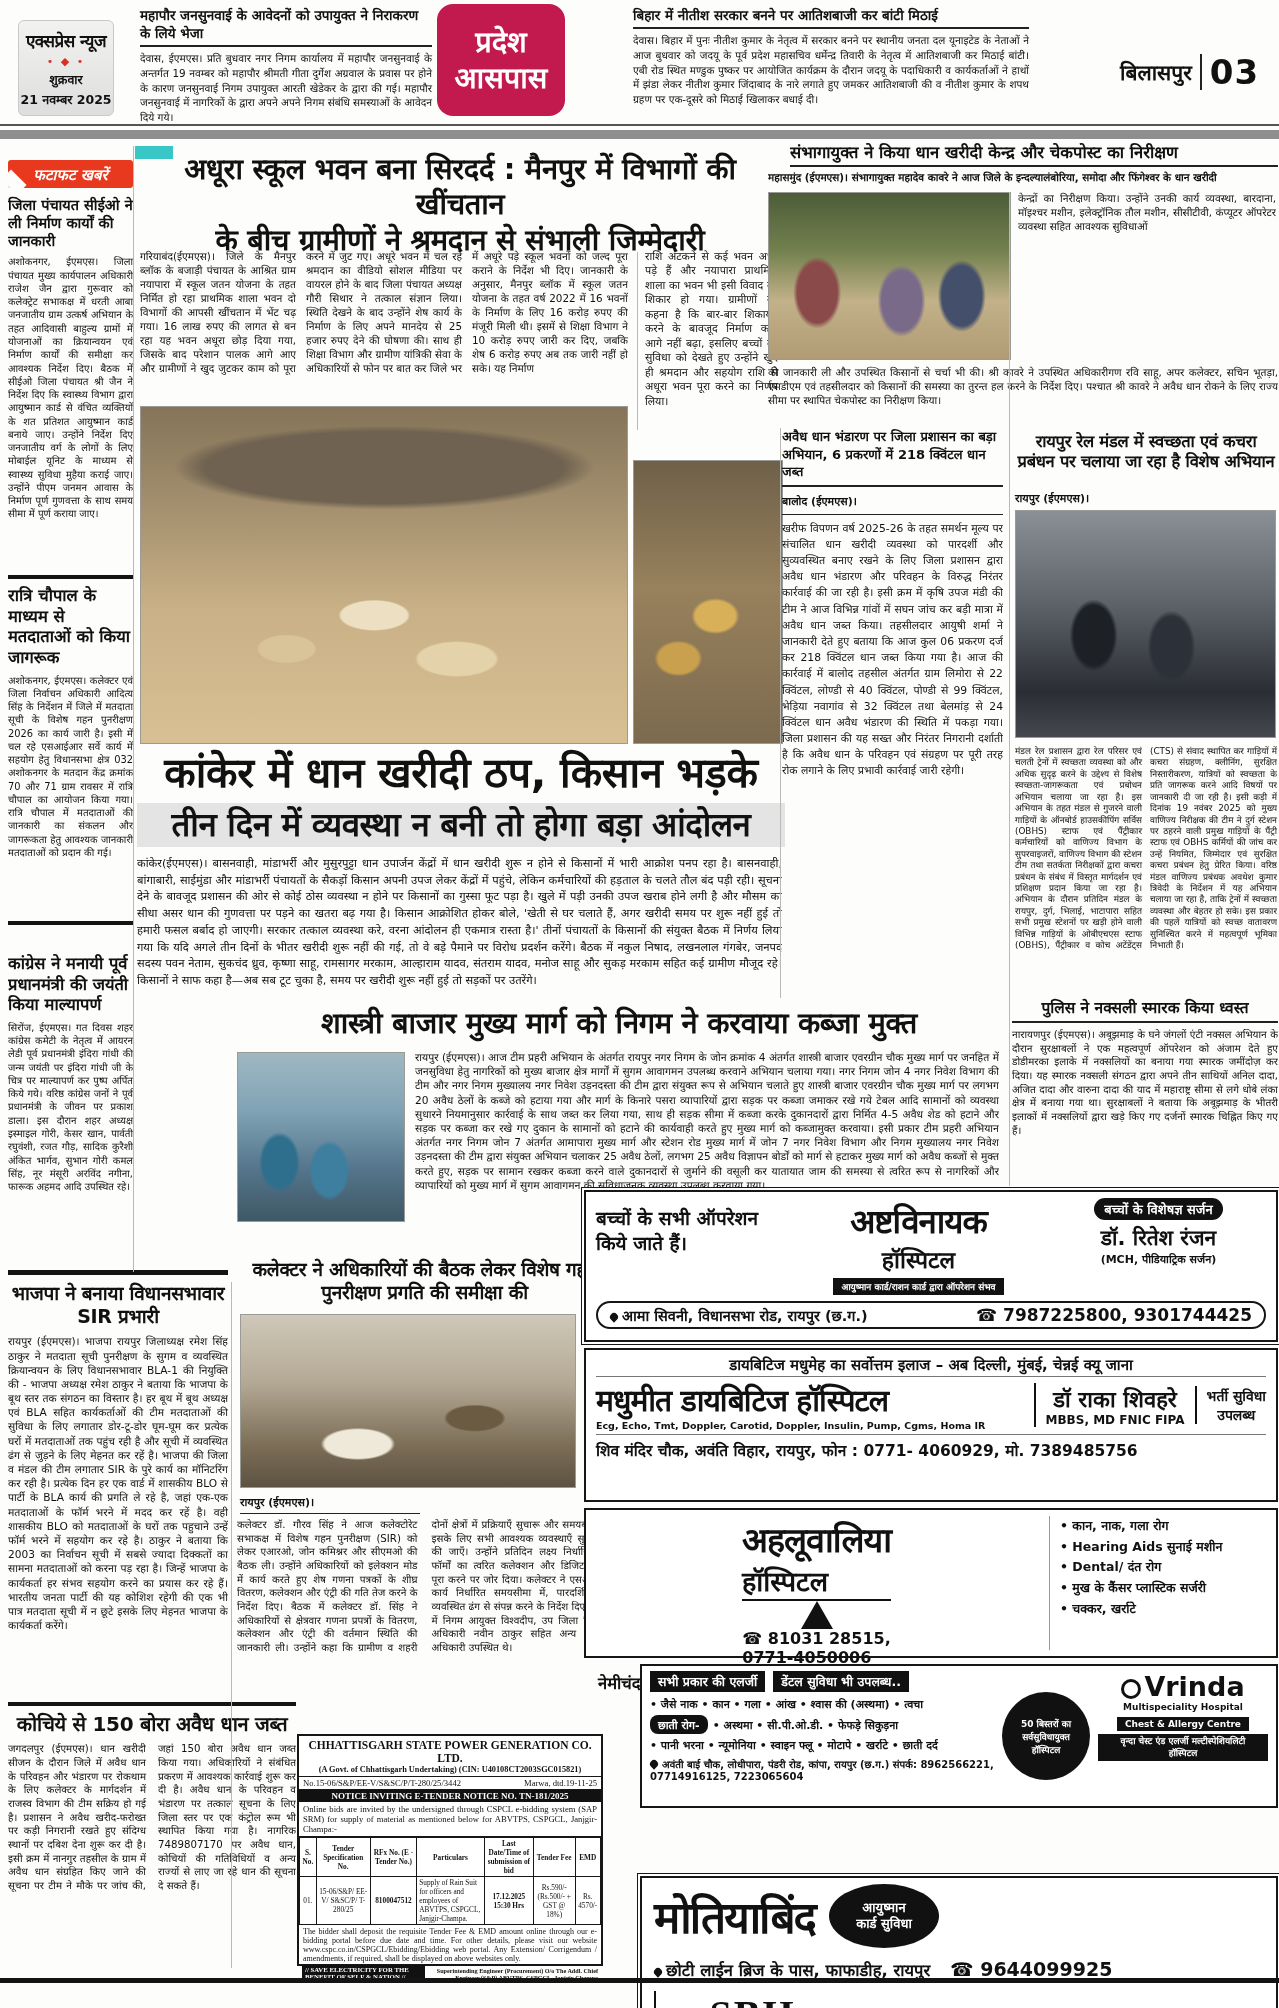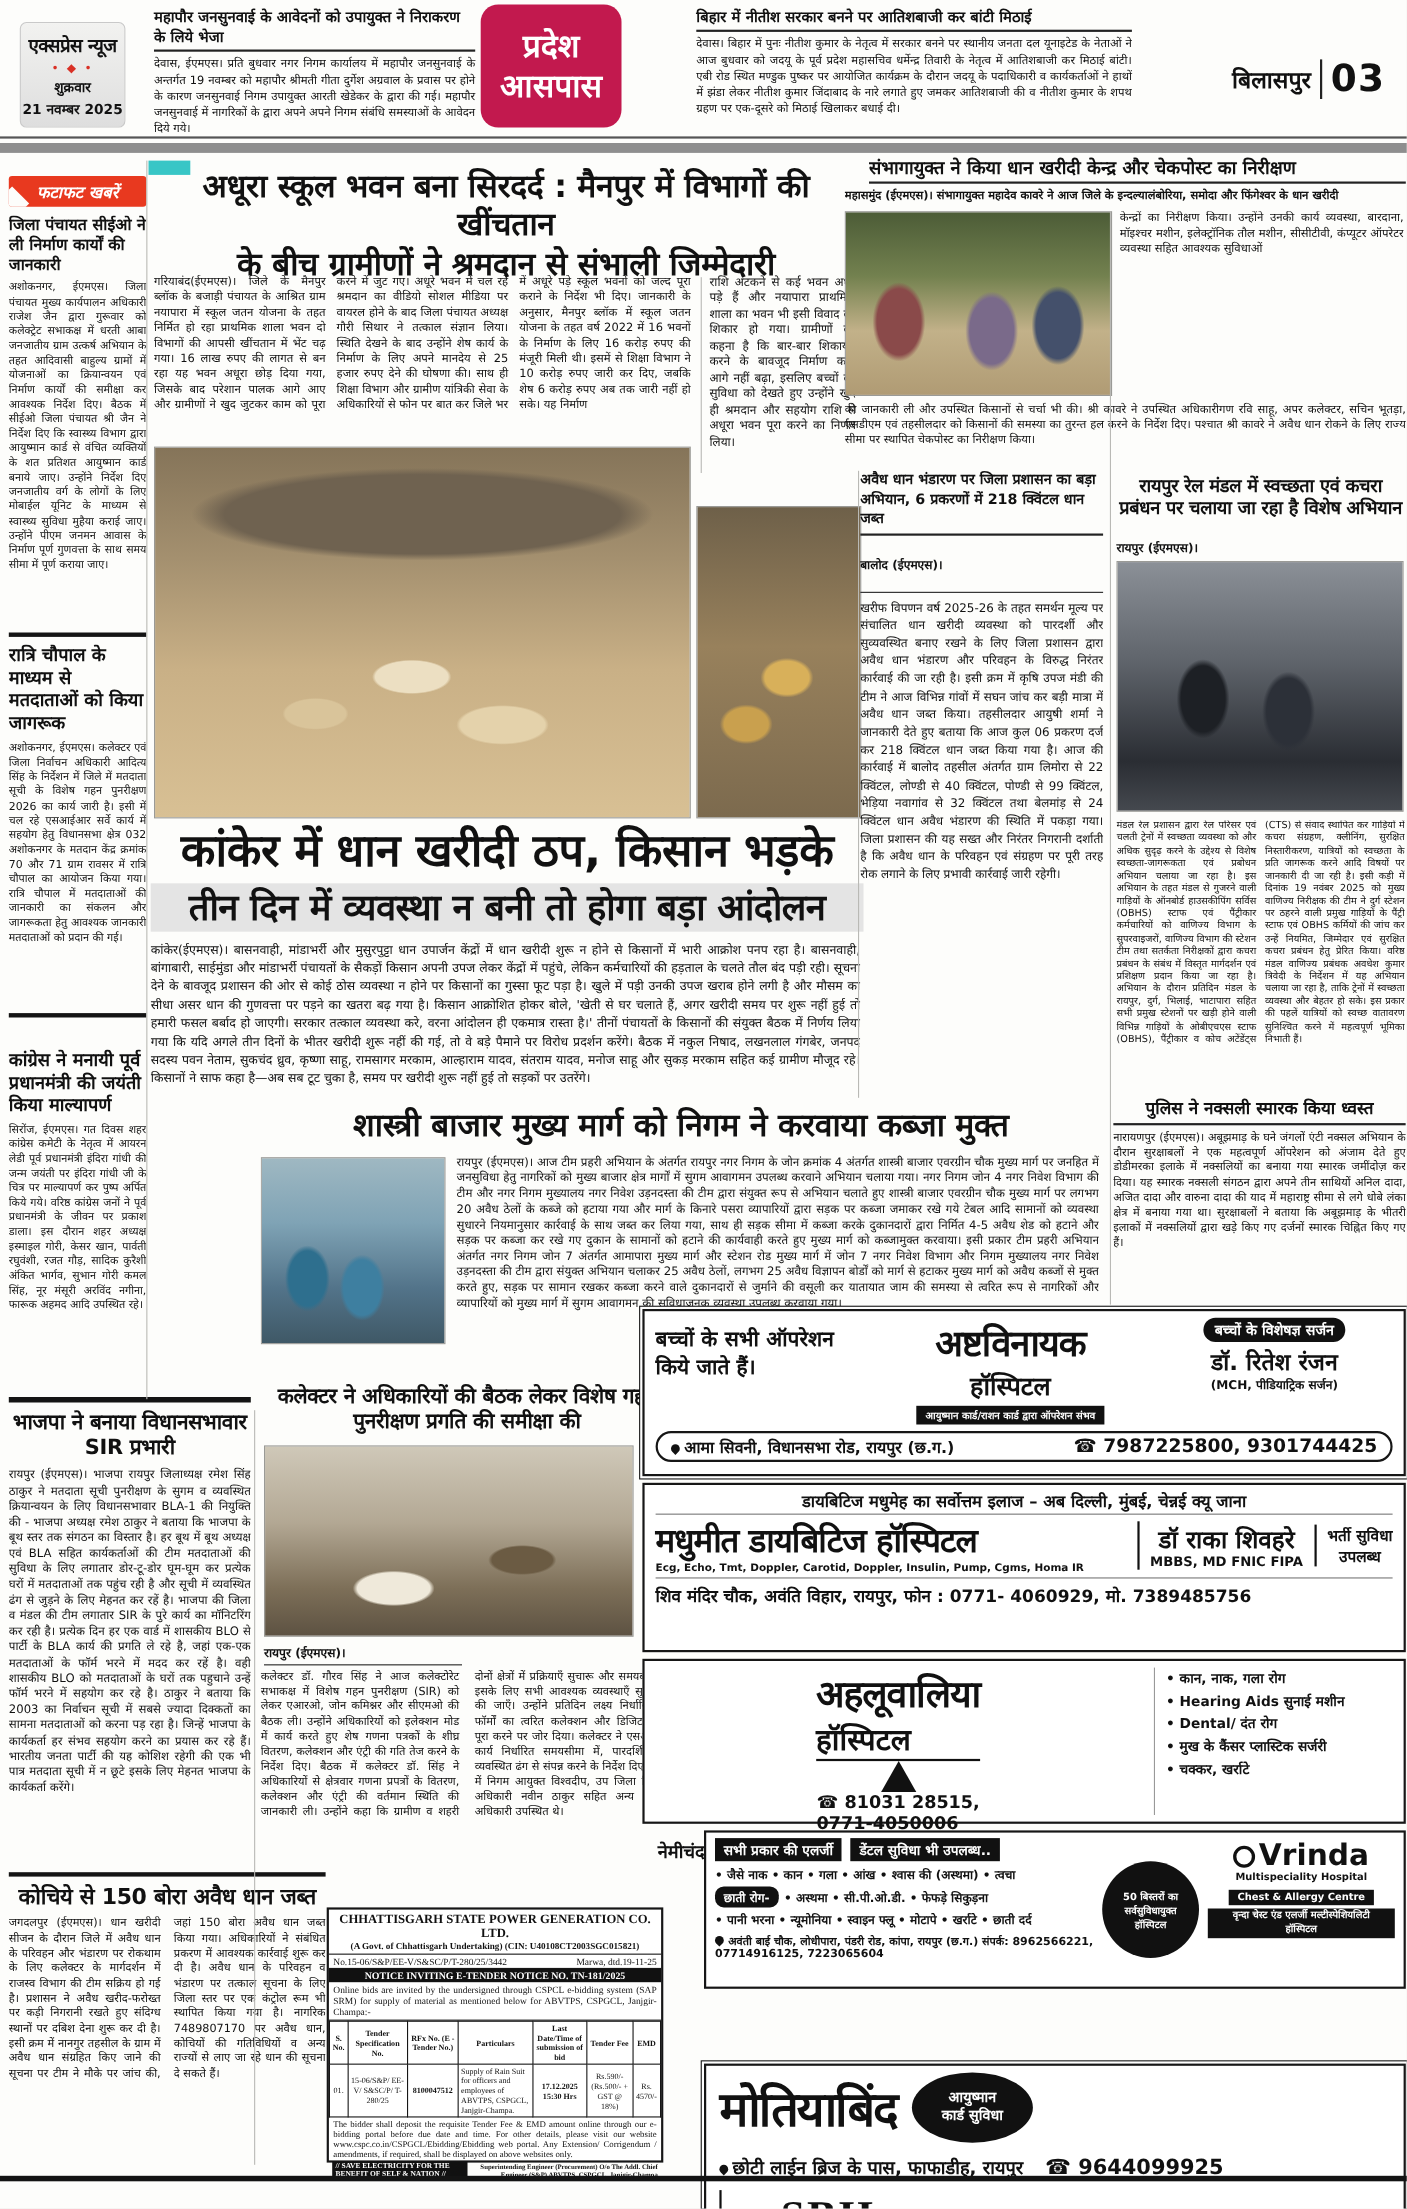--- a/index.html
+++ b/index.html
@@ -68,21 +68,21 @@
       radial-gradient(ellipse 34px 50px at 25% 65%, #2e6f8e 0 50%, transparent 60%),
       radial-gradient(ellipse 34px 50px at 55% 70%, #3e7fa0 0 50%, transparent 60%),
       linear-gradient(180deg,#9fb8c2 0%,#7fa3b5 35%,#53748a 70%,#3f5866 100%); }
   .ph-meeting { background:
       radial-gradient(ellipse 60px 26px at 35% 75%, #efe9da 0 55%, transparent 62%),
       radial-gradient(ellipse 50px 22px at 70% 60%, #6b5b43 0 55%, transparent 62%),
       linear-gradient(180deg,#cfc8b8 0%,#b3a894 40%,#7d6f58 75%,#5d5242 100%); }
 
   
   .boxart .t { font-weight:bold; font-size:13px; line-height:1.35; border-bottom:2px solid #222; padding-bottom:4px; }
-  .boxart .by { font-weight:bold; font-size:11px; padding:18px 0; border-bottom:1px solid #222; margin-bottom:6px; }
+  .boxart .by { font-weight:bold; font-size:11px; padding:6px 0; border-bottom:1px solid #222; margin-bottom:6px; }
   .ruled-t { font-weight:bold; text-align:center; border-bottom:2px solid #222; padding-bottom:3px; margin-bottom:5px; }
 
   
   .ad { border:2px solid #161616; background:#fff; }
   .ad.dbl { box-shadow:0 0 0 2px #fff, 0 0 0 3px #161616; }
   .pill { background:#111; color:#fff; border-radius:14px; padding:2px 10px; display:inline-block; font-weight:bold; }
   .blkbar { background:#111; color:#fff; font-weight:bold; display:inline-block; padding:2px 8px; }
   .adr-line { border:2px solid #161616; border-radius:18px; display:flex; align-items:center;
     justify-content:space-between; padding:2px 12px; font-weight:bold; }
   .tri-logo { width:0; height:0; border-left:16px solid transparent; border-right:16px solid transparent;

